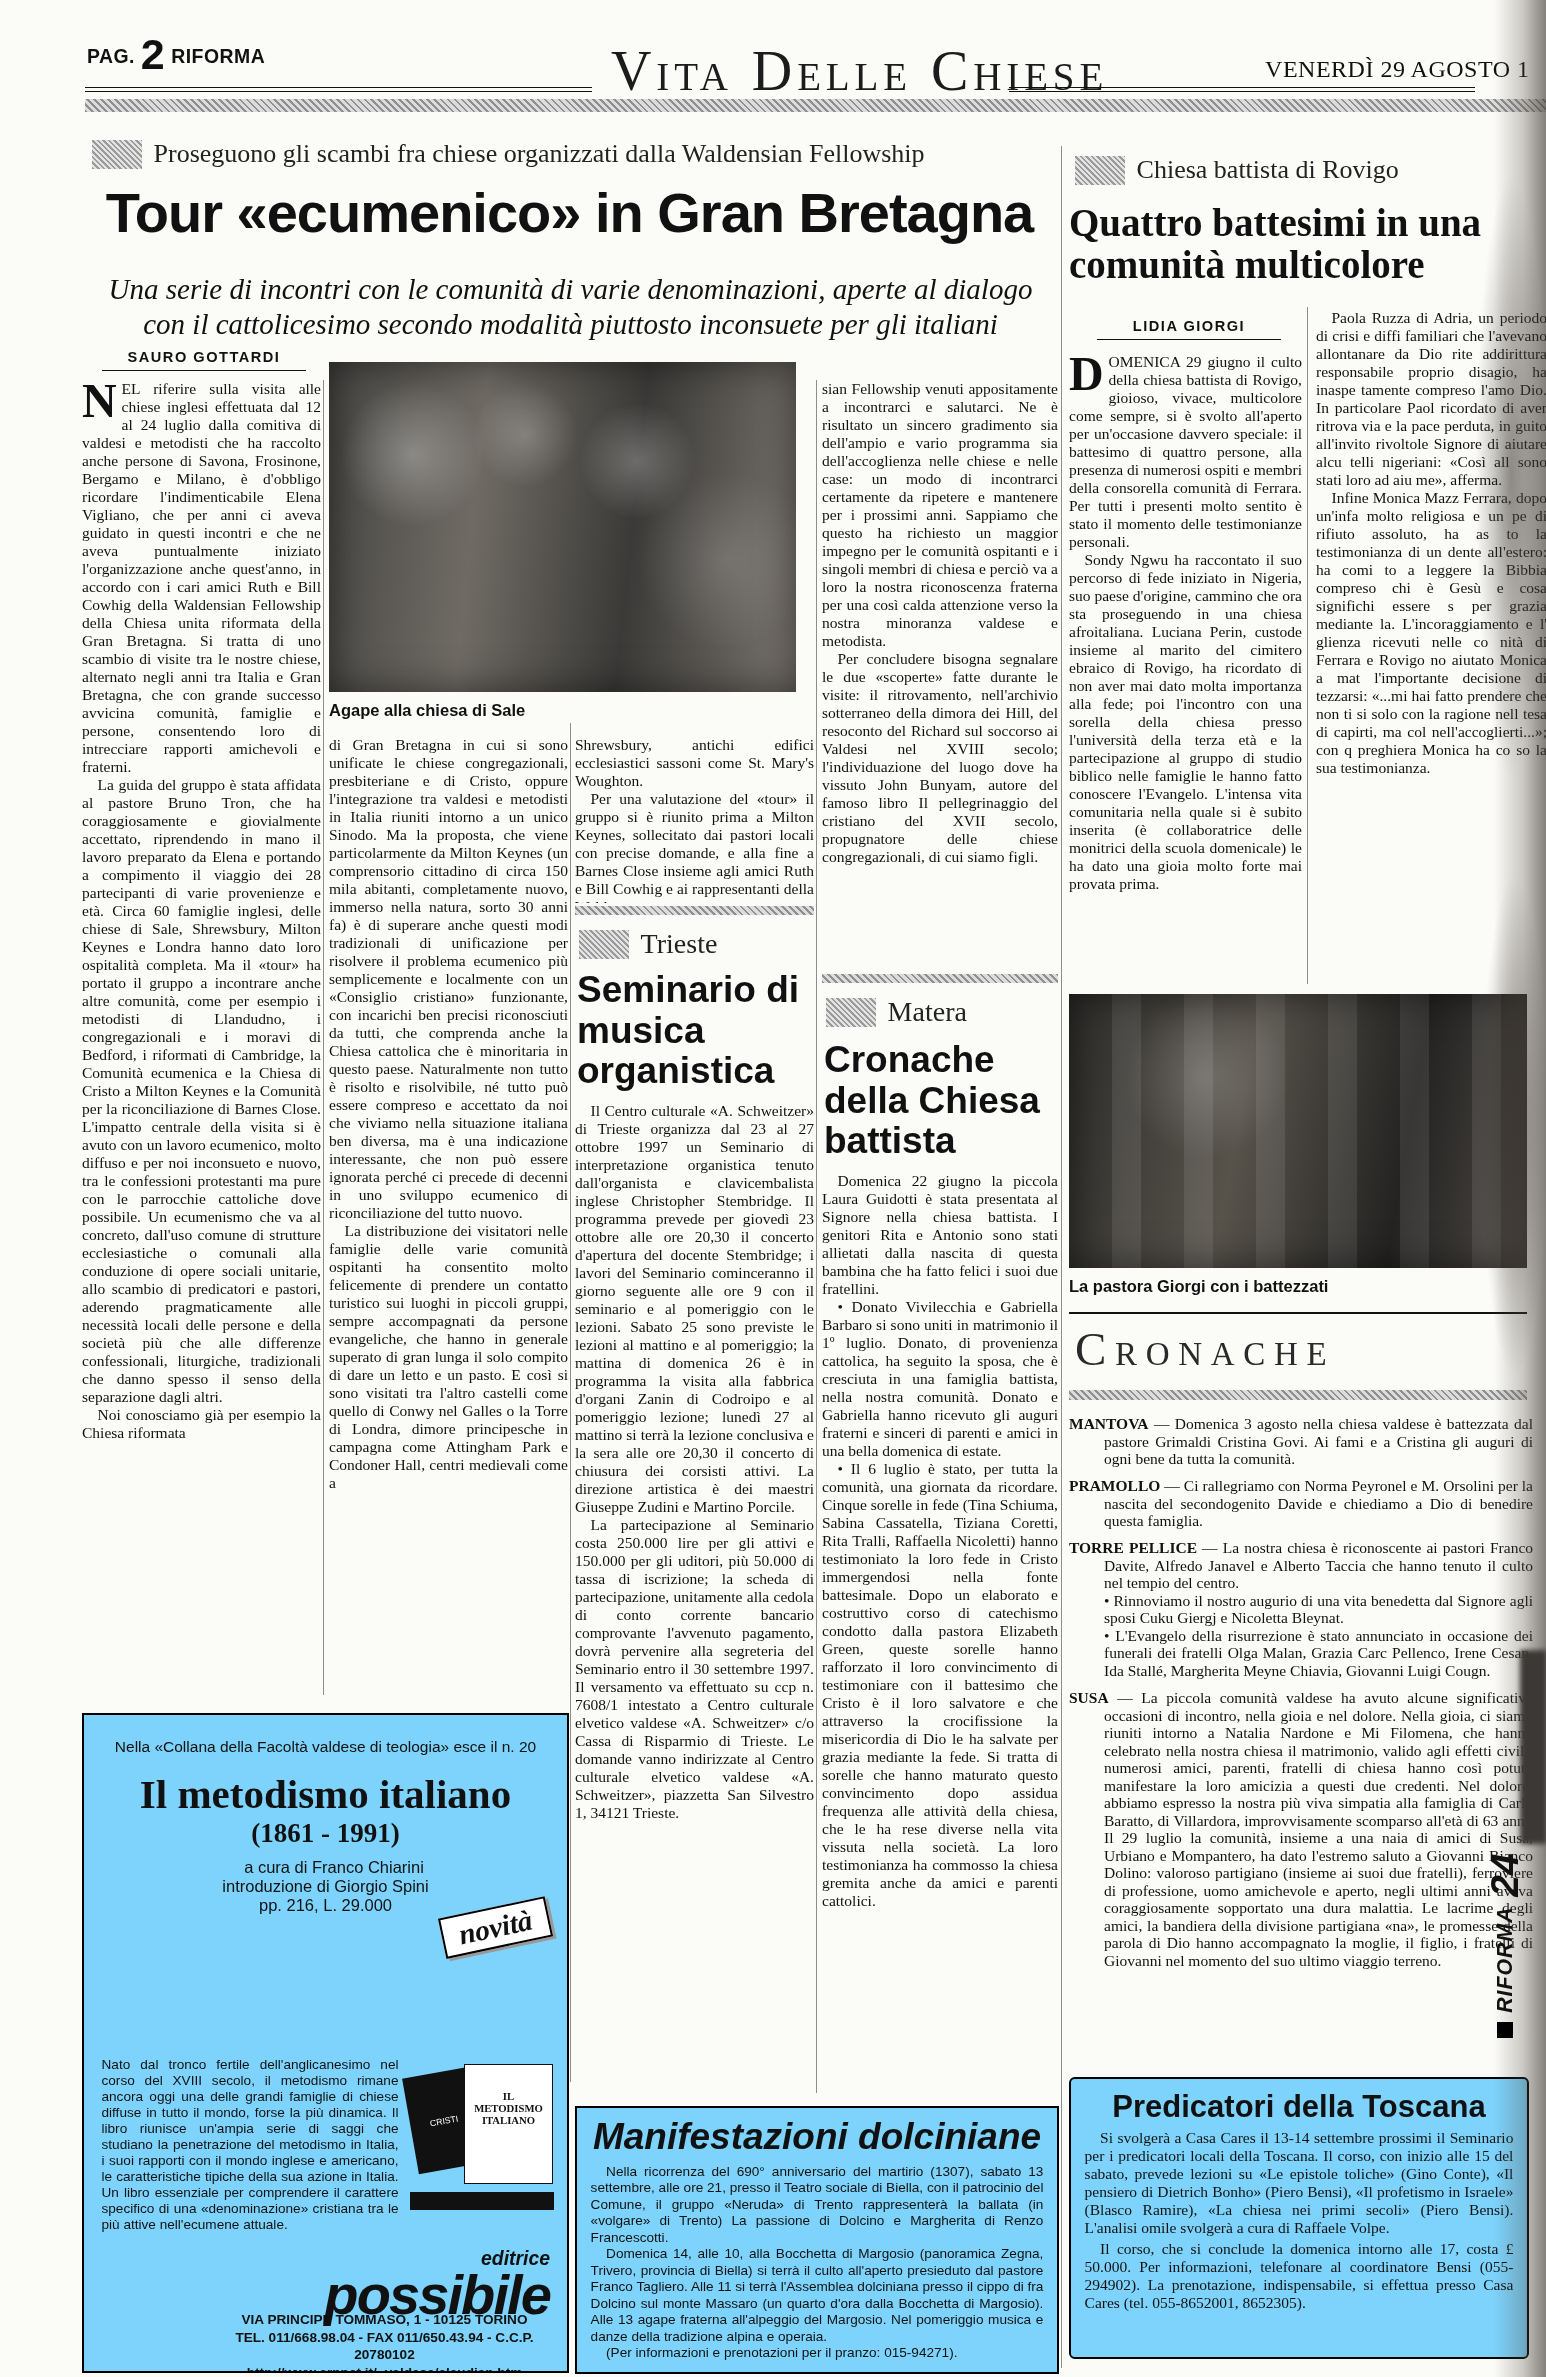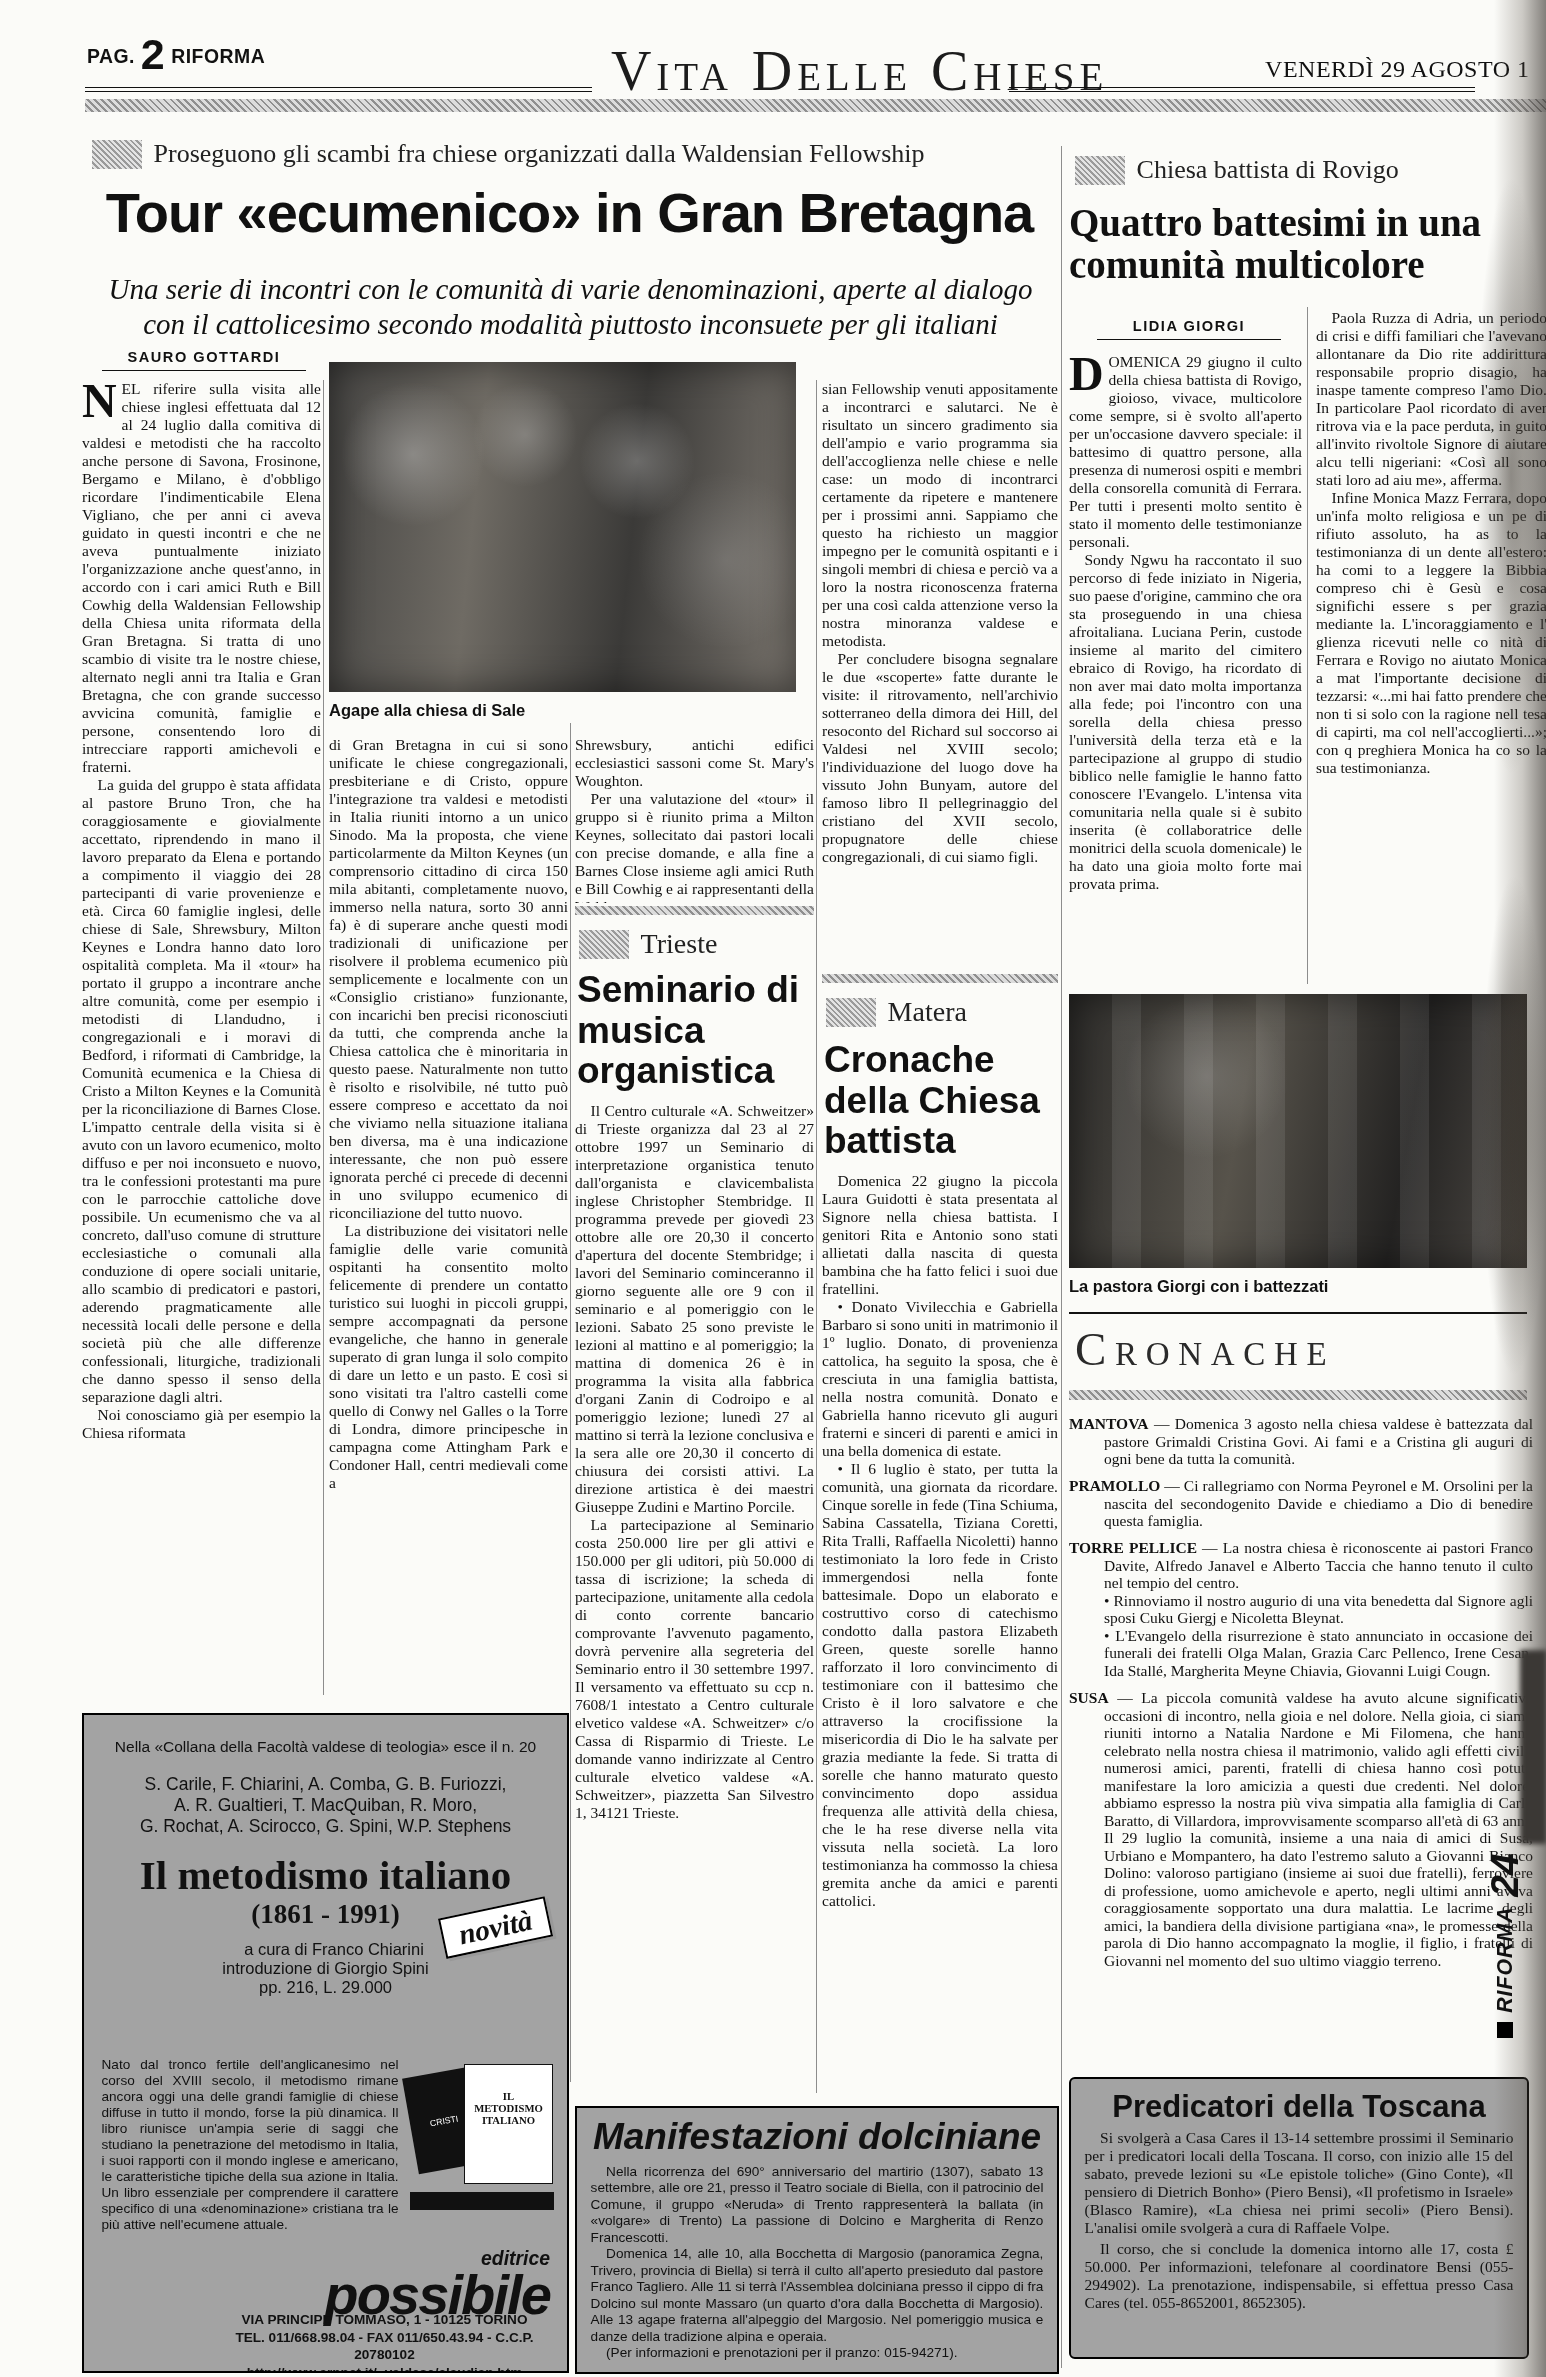--- a/index.html
+++ b/index.html
@@ -42,21 +42,21 @@
       radial-gradient(circle at 30% 30%,rgba(255,255,255,.18),transparent 22%),
       linear-gradient(100deg,#2e2d2b,#57534b 38%,#242322 72%,#4e4a45);}
   .vrule{width:1px;background:#8d8d8d;}
   .thinrule{height:1.9px;background:#111;}
   
   .cron-head{font-variant:small-caps;font-size:47px;letter-spacing:8.7px;color:#2a2a2a;font-weight:normal;margin:0;}
   .entry{font-size:15.5px;line-height:17.5px;text-align:justify;padding-left:35px;text-indent:-35px;
          white-space:pre-line;margin:0 0 9.7px 0;}
   .entry b{font-family:"Liberation Serif",serif;}
   
-  .box{border:2.9px solid #000;background:#a3a3a3;box-sizing:border-box;overflow:hidden;}
+  .box{border:2.9px solid #000;background:#7dd3fc;box-sizing:border-box;overflow:hidden;}
   .dolc-title{margin:7.8px 0 5.8px 0;text-align:center;font-family:"Liberation Sans",sans-serif;
         font-weight:bold;font-style:italic;font-size:37px;}
   .dolc-body{font-family:"Liberation Sans",sans-serif;font-size:13.6px;line-height:16.5px;
         text-align:justify;margin:0 13.6px;}
   .tosc-title{margin:9.7px 0 3.9px 0;text-align:center;font-family:"Liberation Sans",sans-serif;
         font-weight:bold;font-size:31px;}
   .tosc-body{font-size:15.5px;line-height:18px;text-align:justify;margin:3.9px 13.6px;}
   
   .ad-note{font-family:"Liberation Sans",sans-serif;font-size:15.5px;text-align:center;}
   .ad-authors{font-family:"Liberation Sans",sans-serif;font-size:17.5px;line-height:21.3px;text-align:center;}
@@ -200,25 +200,20 @@
 
   <div class="abs box" style="left:575px;top:2106px;width:484px;height:268px;">
     <h3 class="dolc-title">Manifestazioni dolciniane</h3>
     <p class="dolc-body bp ind">Nella ricorrenza del 690° anniversario del martirio (1307), sabato 13 settembre, alle ore 21, presso il Teatro sociale di Biella, con il patrocinio del Comune, il gruppo «Neruda» di Trento rappresenterà la ballata (in «volgare» di Trento) La passione di Dolcino e Margherita di Renzo Francescotti.</p>
     <p class="dolc-body bp ind">Domenica 14, alle 10, alla Bocchetta di Margosio (panoramica Zegna, Trivero, provincia di Biella) si terrà il culto all'aperto presieduto dal pastore Franco Tagliero. Alle 11 si terrà l'Assemblea dolciniana presso il cippo di fra Dolcino sul monte Massaro (un quarto d'ora dalla Bocchetta di Margosio). Alle 13 agape fraterna all'alpeggio del Margosio. Nel pomeriggio musica e danze della tradizione alpina e operaia.</p>
     <p class="dolc-body bp ind">(Per informazioni e prenotazioni per il pranzo: 015-94271).</p>
   </div>
 
   <div class="abs box" style="left:82px;top:1713px;width:487px;height:660px;">
     <div class="ad-note" style="margin-top:23px;">Nella «Collana della Facoltà valdese di teologia» esce il n. 20</div>
-    <div class="ad-authors" style="margin-top:17.5px;">
-      <div>S. Carile, F. Chiarini, A. Comba, G. B. Furiozzi,</div>
-      <div>A. R. Gualtieri, T. MacQuiban, R. Moro,</div>
-      <div>G. Rochat, A. Scirocco, G. Spini, W.P. Stephens</div>
-    </div>
     <h3 class="ad-title" style="margin-top:13.6px;">Il metodismo italiano</h3>
     <div class="ad-years">(1861 - 1991)</div>
     <div class="ad-line" style="margin-top:9.7px;padding-left:17px;">a cura di Franco Chiarini</div>
     <div class="ad-line">introduzione di Giorgio Spini</div>
     <div class="ad-line">pp. 216, L. 29.000</div>
     <div class="abs stamp" style="left:357px;top:192px;">novità</div>
     <div class="abs ad-blurb" style="left:17.5px;top:342px;width:297px;height:190px;overflow:hidden;">Nato dal tronco fertile dell'anglicanesimo nel corso del XVIII secolo, il metodismo rimane ancora oggi una delle grandi famiglie di chiese diffuse in tutto il mondo, forse la più dinamica. Il libro riunisce un'ampia serie di saggi che studiano la penetrazione del metodismo in Italia, i suoi rapporti con il mondo inglese e americano, le caratteristiche tipiche della sua azione in Italia. Un libro essenziale per comprendere il carattere specifico di una «denominazione» cristiana tra le più attive nell'ecumene attuale.</div>
 
     <div class="abs cover-black" style="left:326px;top:357px;width:68px;height:97px;">
         <span>CRISTI</span>

